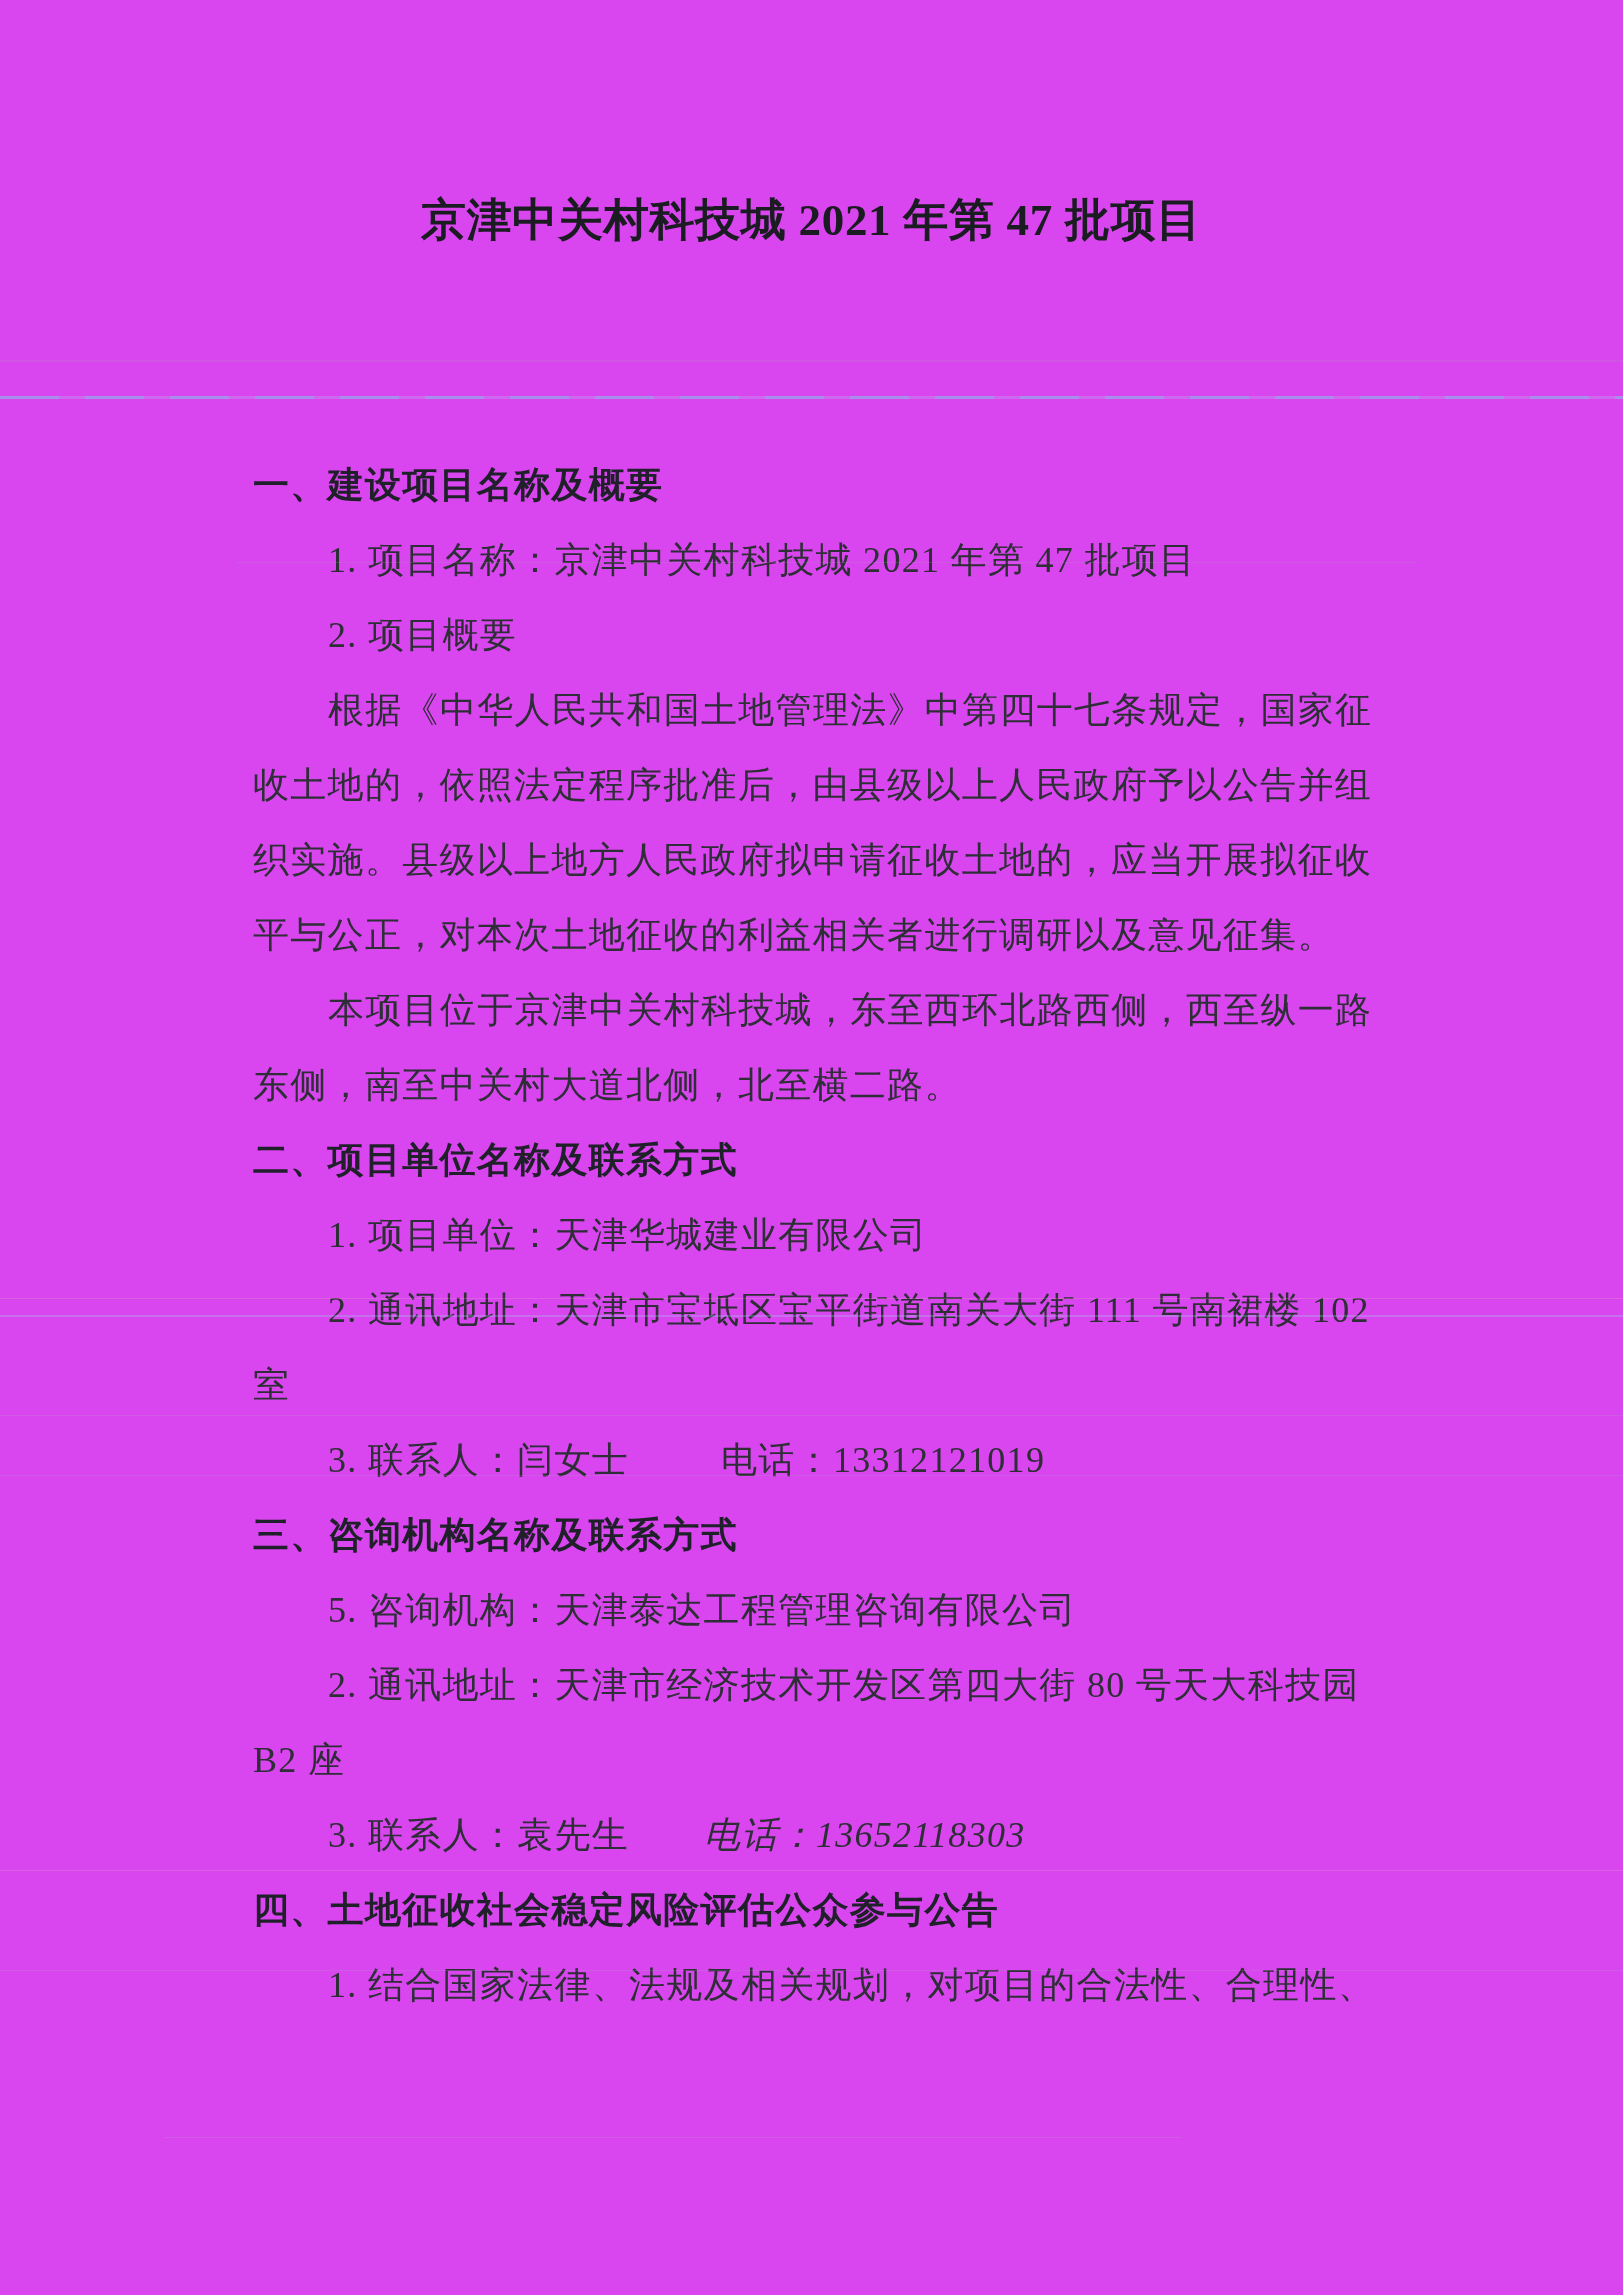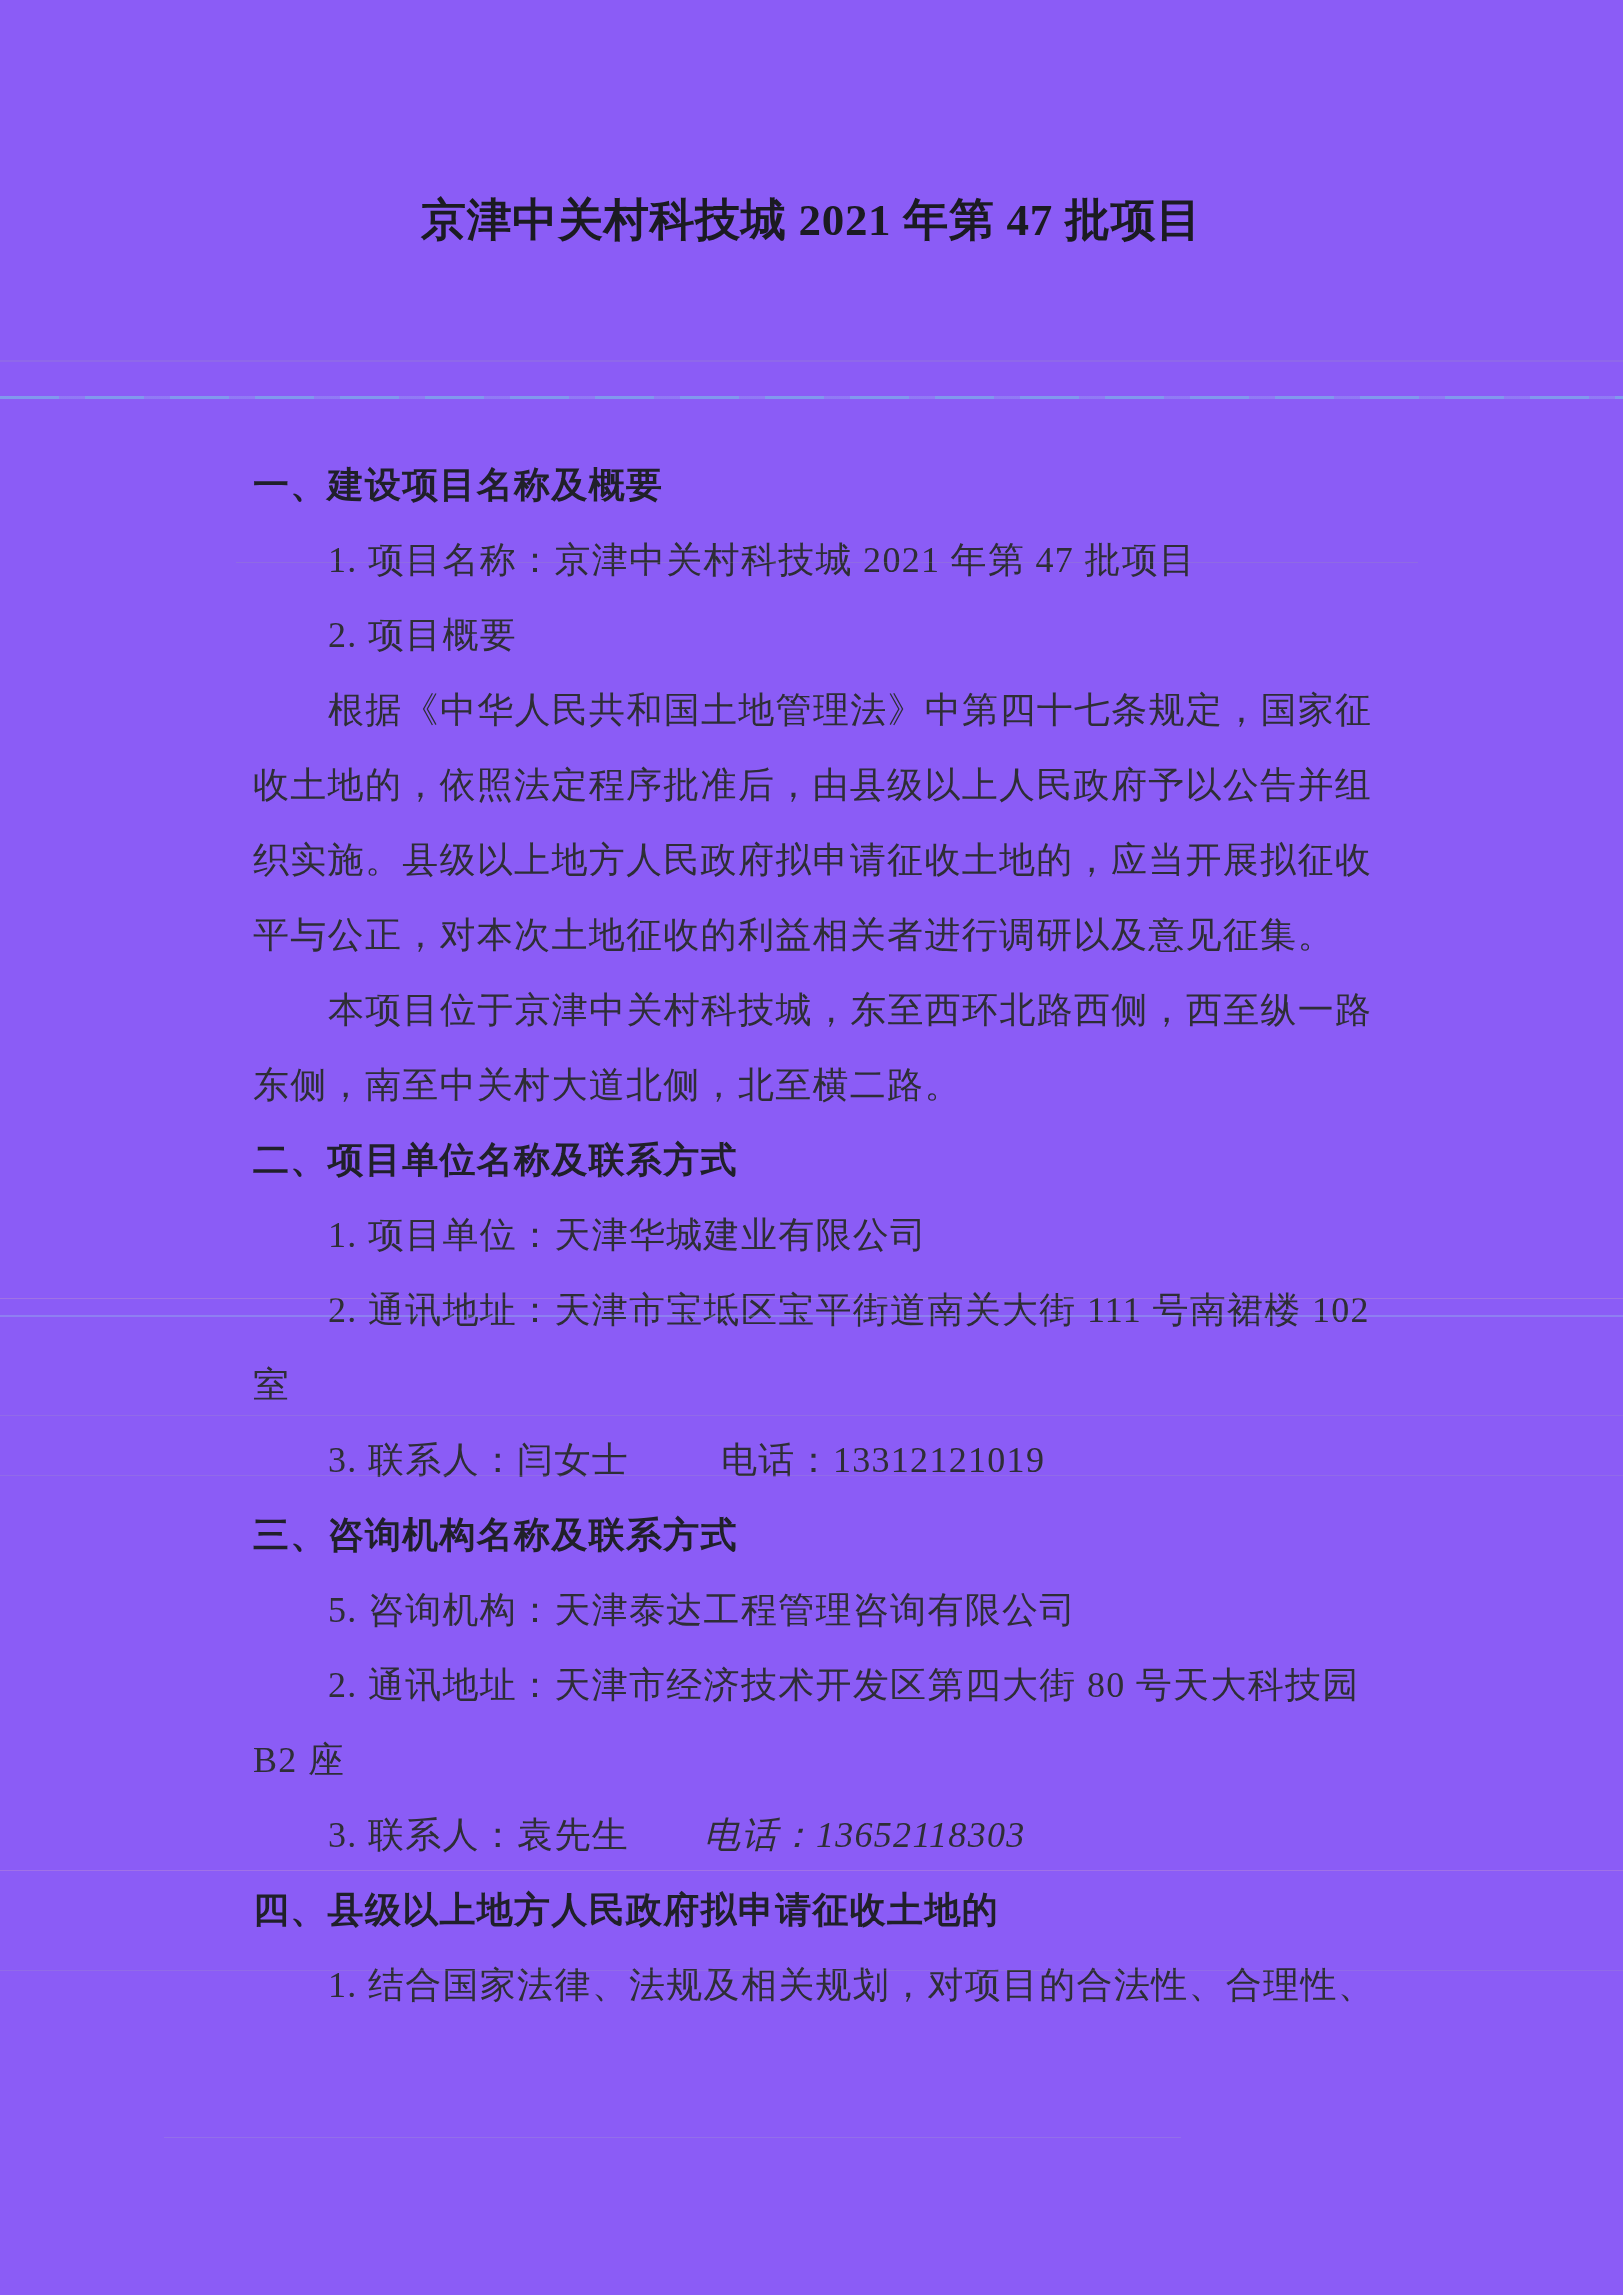--- a/index.html
+++ b/index.html
@@ -1,21 +1,21 @@
 <!DOCTYPE html>
 <html style="font-size:10.5px"><head>
 <meta charset="utf-8">
 <style>
   html, body { margin: 0; padding: 0; background: #9a9a9a; }
   .page {
     position: relative;
     width: 1623px;
     height: 2295px;
     margin: 0 auto;
-    background: #8b5cf6;
+    background: #d946ef;
     overflow: hidden;
     font-family: "Liberation Serif", "DejaVu Serif", serif;
     color: #2e2e36;
   }
   .title-block {
     position: absolute;
     top: 173px;
     left: 0;
     width: 100%;
     text-align: center;
@@ -81,21 +81,21 @@
     <div class="line ind">
       <span>3. 联系人：闫女士</span><span class="gap-sm">电话：13312121019</span>
     </div>
     <div class="line h">三、咨询机构名称及联系方式</div>
     <div class="line ind">5. 咨询机构：天津泰达工程管理咨询有限公司</div>
     <div class="line ind">2. 通讯地址：天津市经济技术开发区第四大街 80 号天大科技园</div>
     <div class="line">B2 座</div>
     <div class="line ind">
       <span>3. 联系人：袁先生</span><span class="gap-lg">电话：13652118303</span>
     </div>
-    <div class="line h">四、县级以上地方人民政府拟申请征收土地的</div>
+    <div class="line h">四、土地征收社会稳定风险评估公众参与公告</div>
     <div class="line ind">1. 结合国家法律、法规及相关规划，对项目的合法性、合理性、</div>
   </div>
 
   <div class="art art-top"></div>
   <div class="art art-cyan"></div>
   <div class="art art-a857"></div>
   <div class="art art-a1977"></div>
   <div class="art art-a2003"></div>
   <div class="art art-a2156"></div>
   <div class="art art-a2247"></div>

